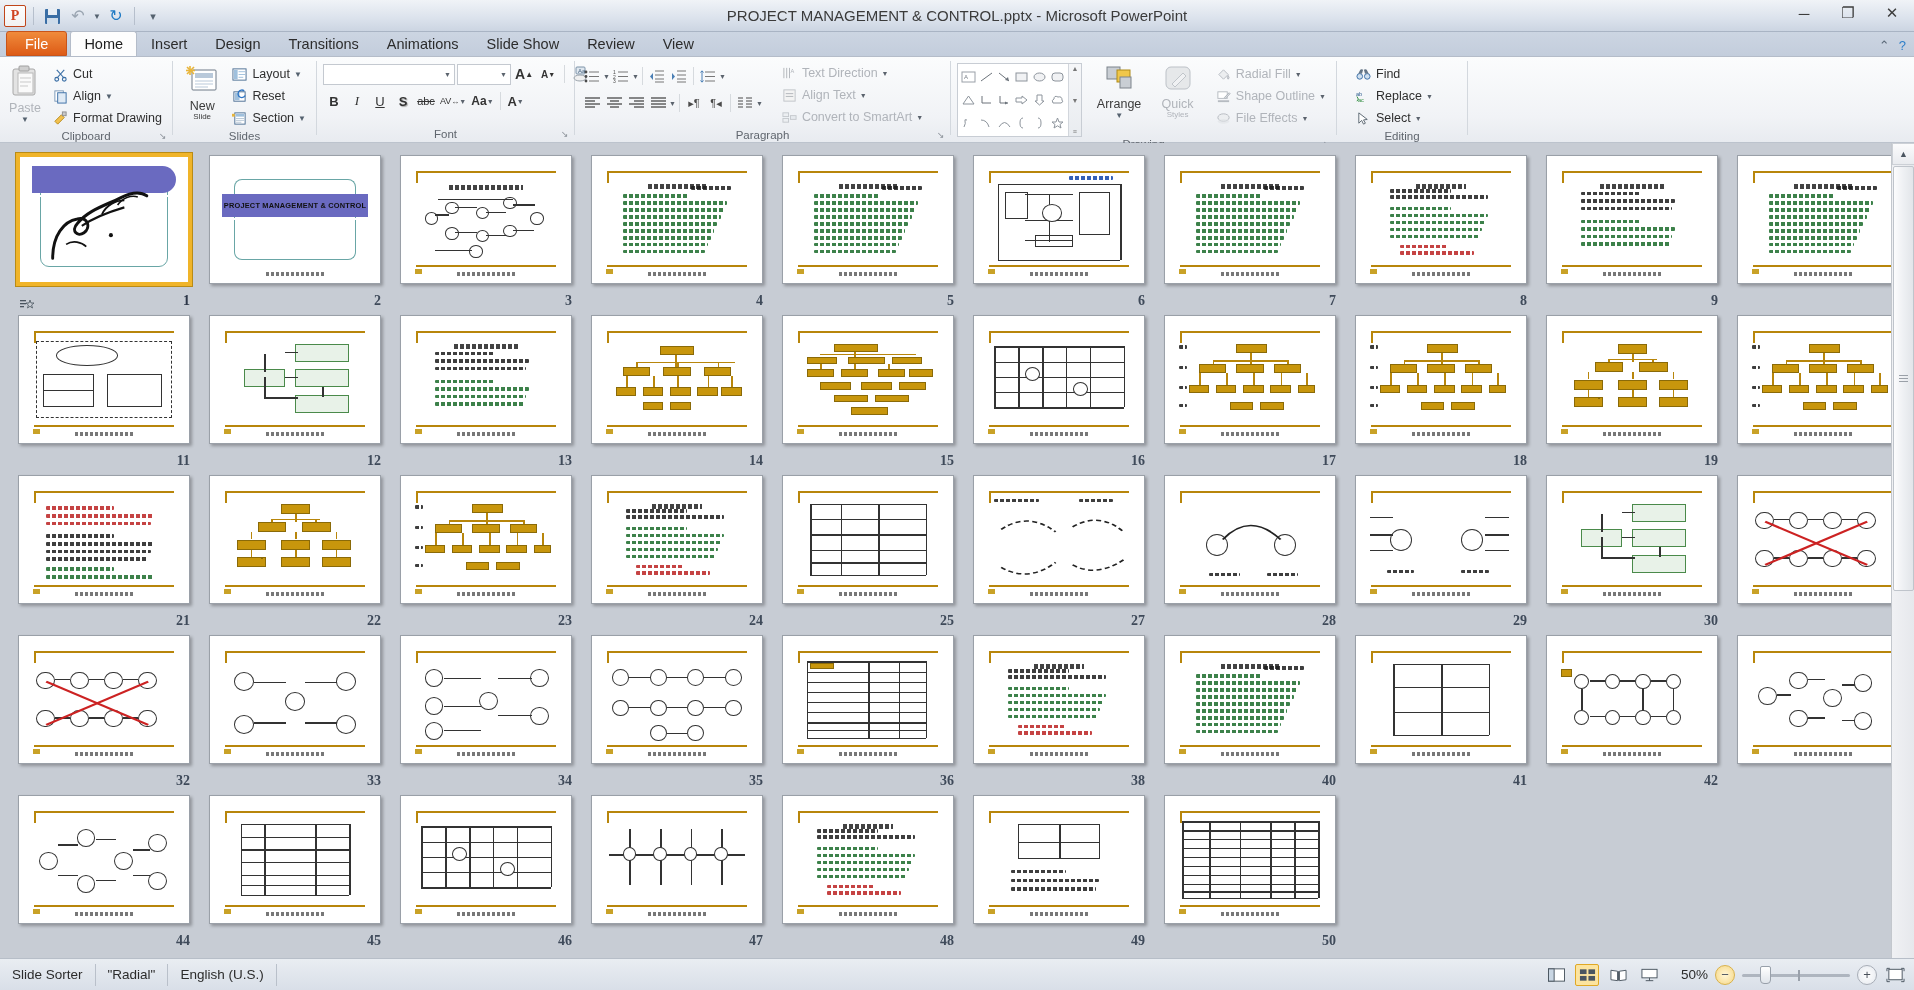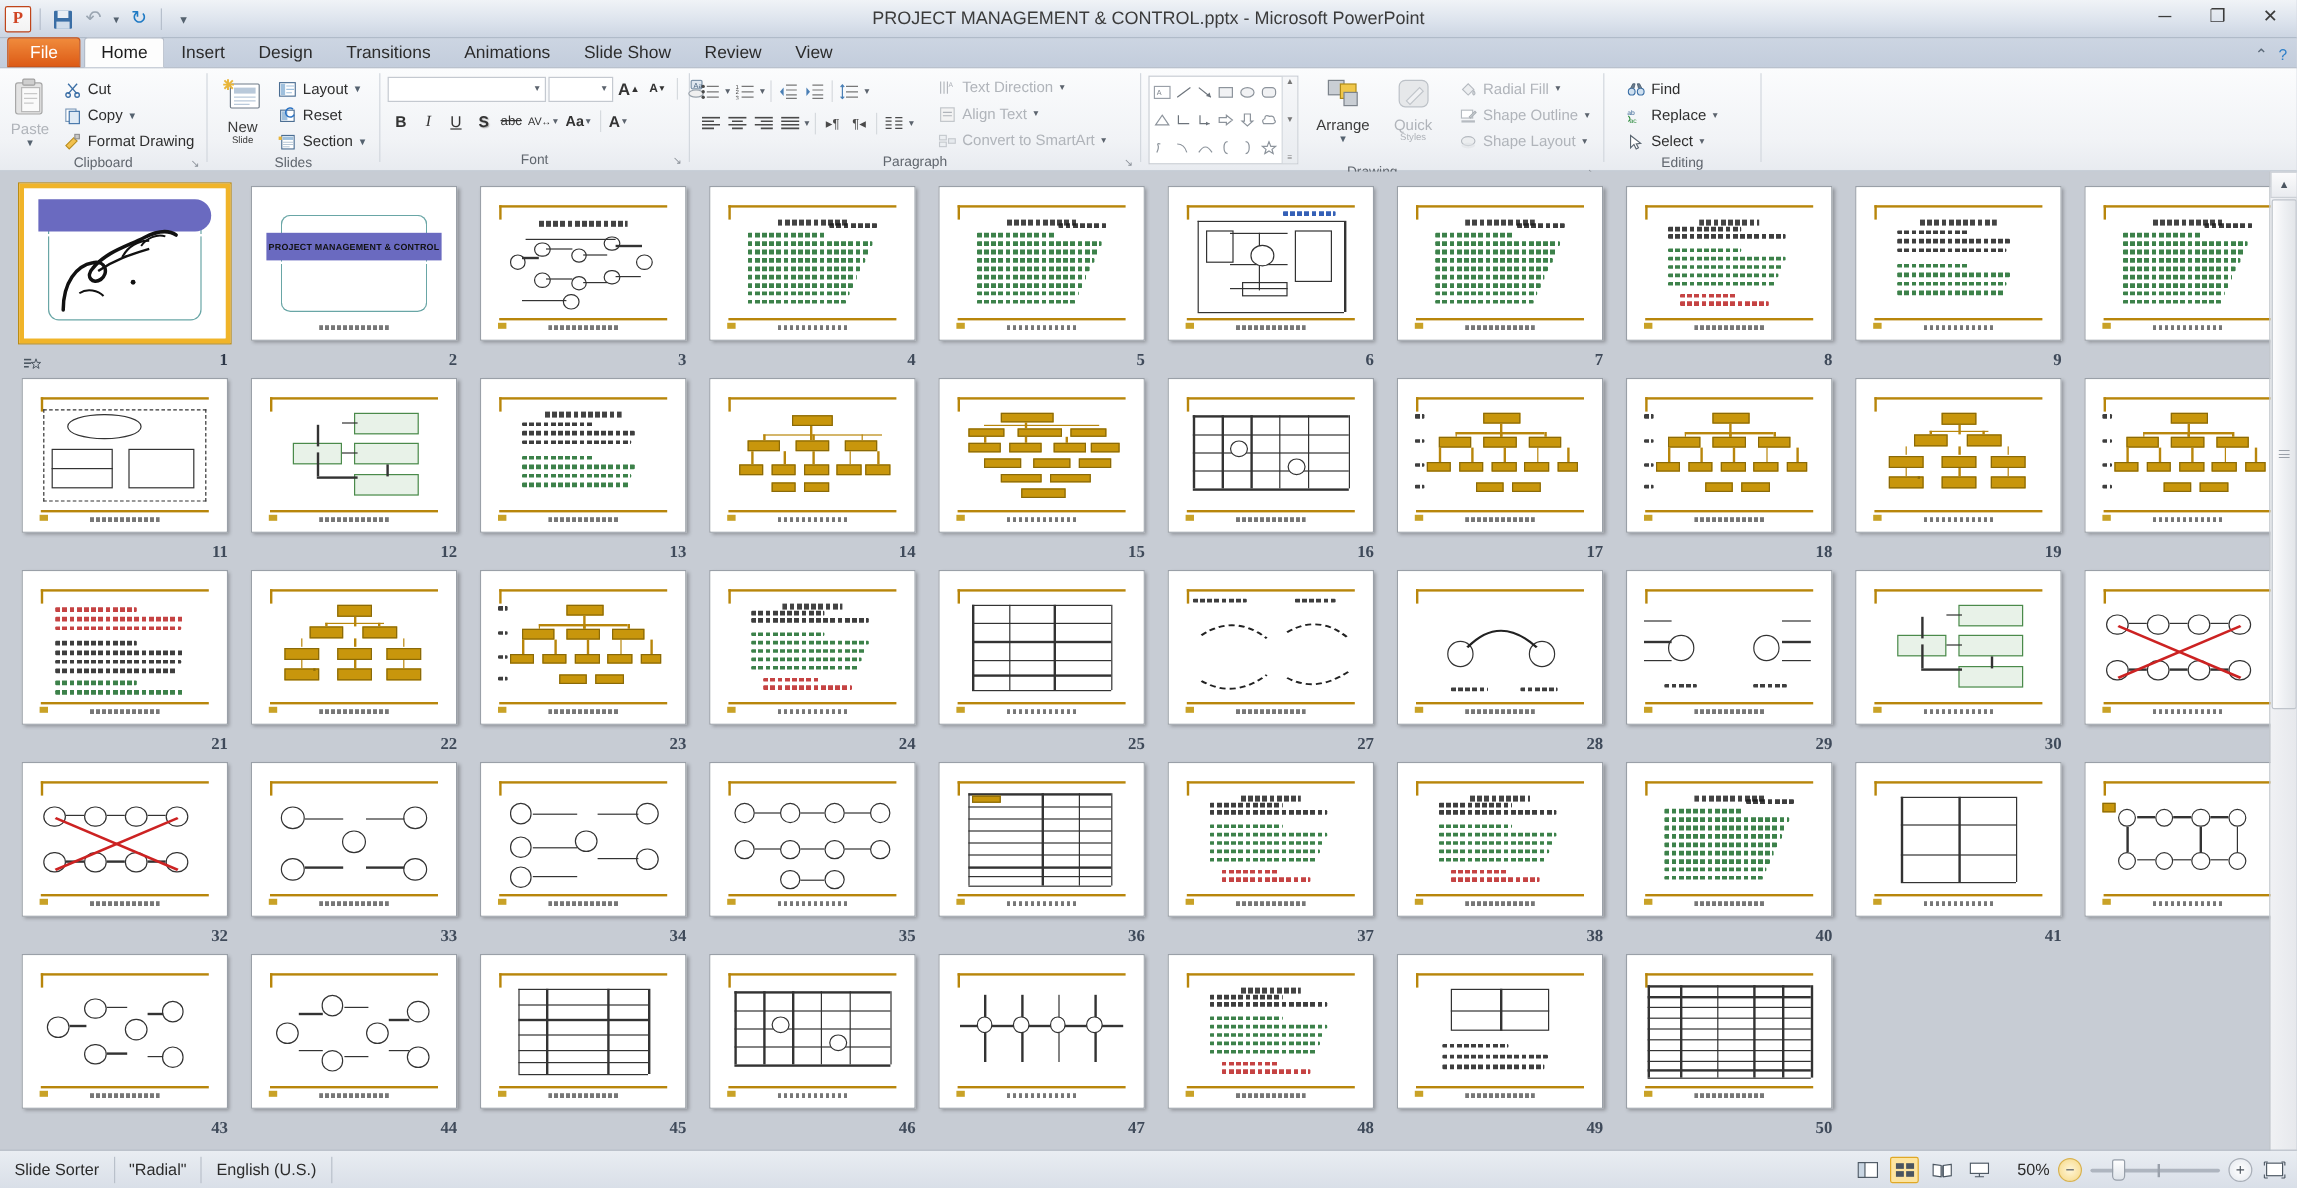--- a/index.html
+++ b/index.html
@@ -308,21 +308,21 @@
           </span>
           <span>Cut</span>
         </div>
         <div class="smallitem">
           <span class="ico">
             <svg width="15" height="15" viewBox="0 0 16 16">
                 <rect x="2" y="2" width="9" height="11" fill="#fff" stroke="#7a98b8"></rect>
                 <rect x="5" y="4" width="9" height="11" fill="#dfeaf5" stroke="#3a6ea5"></rect>
               </svg>
           </span>
-          <span>Copy</span>
+          <span>Align</span>
           <span class="tiny-arrow">▼</span>
         </div>
         <div class="smallitem">
           <span class="ico">
             <svg width="15" height="15" viewBox="0 0 16 16">
                 <path d="M2 11 L9 4 L12 7 L5 14 Z" fill="#f2c14e" stroke="#b88c1e"></path>
                 <rect x="10" y="1" width="4" height="4" fill="#c9c9c9" stroke="#8e8e8e"></rect>
               </svg>
           </span>
           <span>Format Drawing</span>
@@ -812,21 +812,21 @@
           <span>Shape Outline</span>
           <span class="caret">▼</span>
         </div>
         <div class="smallitem dim">
           <span class="ico">
             <svg width="15" height="15" viewBox="0 0 16 16">
                 <ellipse cx="8" cy="7" rx="6" ry="4" fill="#eceef0" stroke="#b5bac0"></ellipse>
                 <ellipse cx="8" cy="11" rx="6" ry="2.5" fill="#e0e3e6" opacity=".6"></ellipse>
               </svg>
           </span>
-          <span>Shape Layout</span>
+          <span>File Effects</span>
           <span class="caret">▼</span>
         </div>
       </div>
     </div>
     <div class="grp-label">
       <span>Drawing</span>
       <span class="grp-dlg">↘</span>
     </div>
   </div>
   <div class="grp-sep"></div>
@@ -1775,42 +1775,20 @@
               <div class="kline" style="left:14%;top:52%;width:70%;height:1%;"></div>
               <div class="kline" style="left:14%;top:60%;width:70%;height:1%;"></div>
               <div class="kline" style="left:14%;top:68%;width:70%;height:1%;"></div>
               <div class="kline" style="left:14%;top:74%;width:70%;height:1%;"></div>
               <div class="kline" style="left:50%;top:20%;width:1%;height:60%;"></div>
               <div class="kline" style="left:68%;top:20%;width:1%;height:60%;"></div>
               <div class="gbox" style="left:16%;top:21%;width:14%;height:5%"></div>
             </div>
      </div>
           <span class="snum">36</span>
-        </div>
-        <div class="cell">
-          <div class="thumb">
-       <div class="sl">
-              <div class="rule-t"></div>
-              <div class="corner-l"></div>
-              <div class="rule-b"></div>
-          <div class="ftr"><i></i></div>
-              <div class="ftr-num"></div>
-              <div class="ttl" style="top:15%;"><i style="width:35%"></i></div>
-              <div class="txtline black" style="left:20%;top:26%;width:35.96%;"></div>
-              <div class="txtline black" style="left:20%;top:31%;width:57.42%;"></div>
-              <div class="txtline green" style="left:20%;top:40%;width:35.96%;"></div>
-              <div class="txtline green" style="left:20%;top:45.5%;width:57.42%;"></div>
-              <div class="txtline green" style="left:20%;top:51%;width:55.68%;"></div>
-              <div class="txtline green" style="left:20%;top:56.5%;width:53.94%;"></div>
-              <div class="txtline green" style="left:20%;top:62%;width:52.2%;"></div>
-              <div class="txtline red" style="left:26%;top:70%;width:27.28%;"></div>
-              <div class="txtline red" style="left:26%;top:75%;width:43.56%;"></div>
-            </div>
-     </div>
-          <span class="snum">37</span>
         </div>
         <div class="cell">
           <div class="thumb">
        <div class="sl">
               <div class="rule-t"></div>
               <div class="corner-l"></div>
               <div class="rule-b"></div>
           <div class="ftr"><i></i></div>
               <div class="ftr-num"></div>
               <div class="ttl" style="top:15%;"><i style="width:35%"></i></div>

